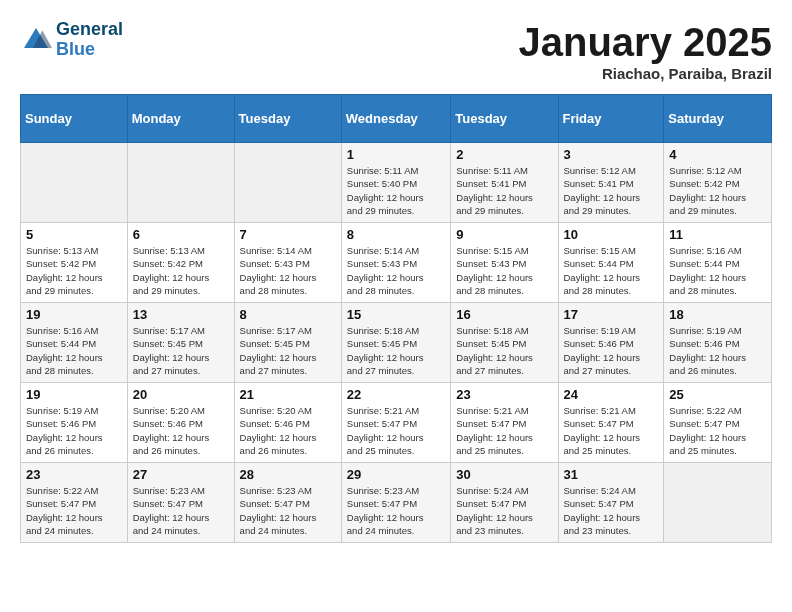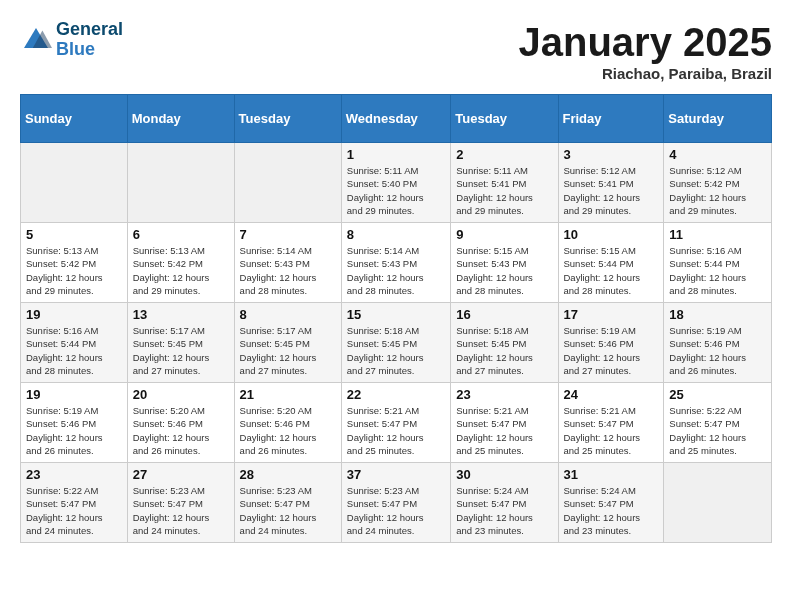--- a/index.html
+++ b/index.html
@@ -330,21 +330,21 @@
 and 24 minutes.</div>
           </td>
           <td>
             <div class="day-number">28</div>
             <div class="day-info" style="white-space: pre-line;">Sunrise: 5:23 AM
 Sunset: 5:47 PM
 Daylight: 12 hours
 and 24 minutes.</div>
           </td>
           <td>
-            <div class="day-number">37</div>
+            <div class="day-number">29</div>
             <div class="day-info" style="white-space: pre-line;">Sunrise: 5:23 AM
 Sunset: 5:47 PM
 Daylight: 12 hours
 and 24 minutes.</div>
           </td>
           <td>
             <div class="day-number">30</div>
             <div class="day-info" style="white-space: pre-line;">Sunrise: 5:24 AM
 Sunset: 5:47 PM
 Daylight: 12 hours

